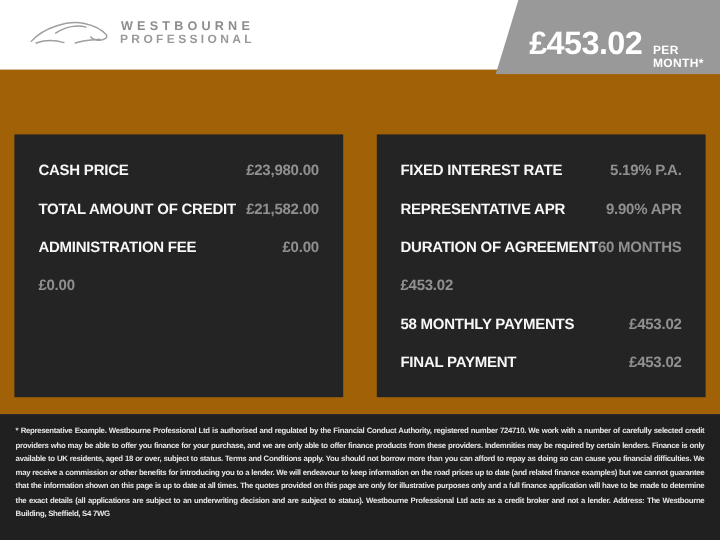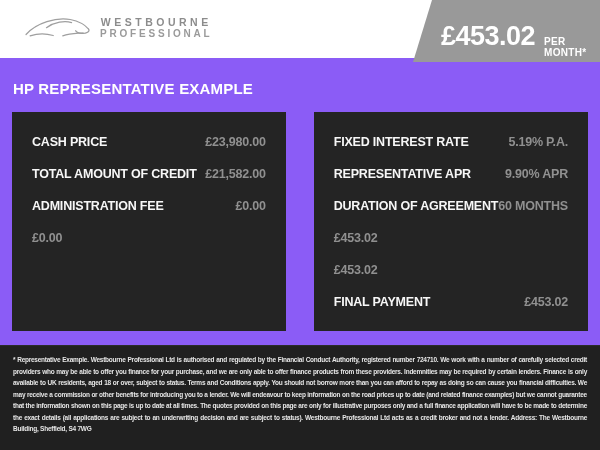--- a/index.html
+++ b/index.html
@@ -1,19 +1,19 @@
 <!DOCTYPE html>
 <html><head>
 <meta charset="utf-8">
 <style>
   * { margin:0; padding:0; box-sizing:border-box; }
   html,body { background:#111; }
   .page {
     position:relative; width:600px; height:450px; overflow:hidden;
-    background:#8b5cf6;
+    background:#a16207;
     font-family:"Liberation Sans", sans-serif;
   }
   
   .header {
     position:absolute; top:0; left:0; width:600px; height:58px;
     background:#ffffff;
   }
   .logo {
     position:absolute; top:13px; left:24px;
     display:flex; align-items:center; gap:8px; cursor:pointer;
@@ -101,21 +101,20 @@
       </div>
     </div>
     <div class="ribbon">
       <div class="ribbon-inner">
         <span class="ribbon-amount">£453.02</span>
         <span class="ribbon-period">PER MONTH*</span>
       </div>
     </div>
   </div>
 
-  <div class="page-title">HP REPRESENTATIVE EXAMPLE</div>
 
   <div class="columns">
     <div class="panel">
       <div class="frow">
         <span class="lbl">CASH PRICE</span>
         <span class="val">£23,980.00</span>
       </div>
       <div class="frow">
         <span class="lbl">TOTAL AMOUNT OF CREDIT</span>
         <span class="val">£21,582.00</span>
@@ -138,20 +137,21 @@
         <span class="val">9.90% APR</span>
       </div>
       <div class="frow">
         <span class="lbl">DURATION OF AGREEMENT</span>
         <span class="val">60 MONTHS</span>
       </div>
       <div class="frow">
         <span class="val">£453.02</span>
       </div>
       <div class="frow">
+        <span class="lbl">58 MONTHLY PAYMENTS</span>
         <span class="val">£453.02</span>
       </div>
       <div class="frow">
         <span class="lbl">FINAL PAYMENT</span>
         <span class="val">£453.02</span>
       </div>
     </div>
   </div>
 
   <div class="footer">

